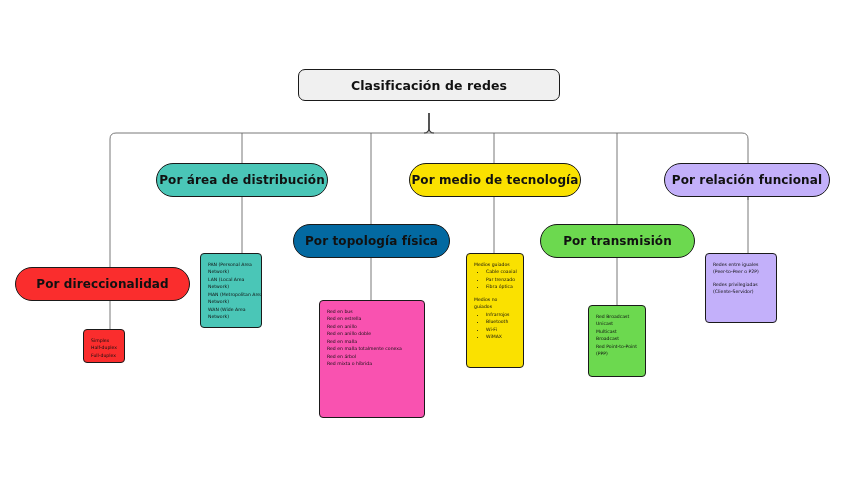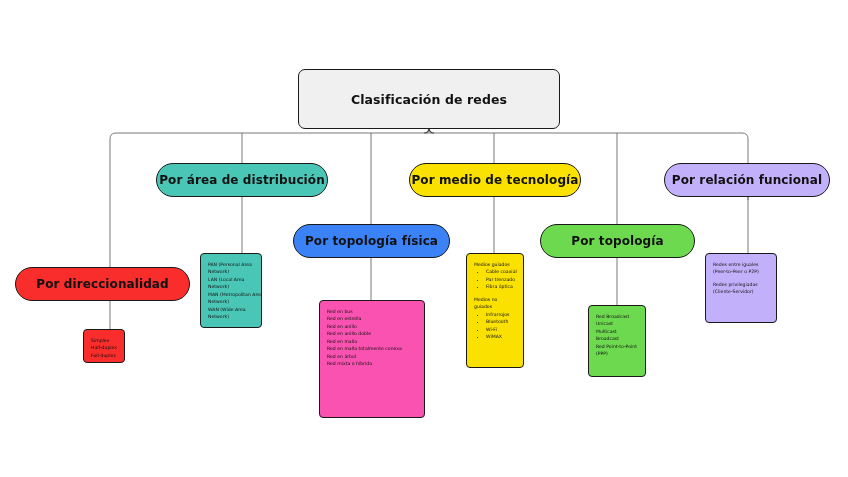--- a/index.html
+++ b/index.html
@@ -110,46 +110,46 @@
       <path d="M 494 133 L 494 163"></path>
       <path d="M 494 197 L 494 253"></path>
 
       <path d="M 617 133 L 617 224"></path>
       <path d="M 617 258 L 617 305"></path>
 
       <path d="M 748 197 L 748 253"></path>
     </g>
   </svg>
 
-  <div class="node root" style="left:298px; top:69px; width:262px; height:60px;">
+  <div class="node root" style="left:298px; top:69px; width:262px; height:32px;">
     <span>Clasificación de redes</span>
   </div>
 
   <div class="node branch" style="left:156px; top:163px; width:172px; height:34px; background:#4ac6b7;">
     <span>Por área de distribución</span>
   </div>
 
   <div class="node branch" style="left:409px; top:163px; width:172px; height:34px; background:#fae100;">
     <span>Por medio de tecnología</span>
   </div>
 
   <div class="node branch" style="left:664px; top:163px; width:166px; height:34px; background:#c3b0fa;">
     <span>Por relación funcional</span>
   </div>
 
   <div class="node branch" style="left:15px; top:229px; width:175px; height:34px; background:#fa2d2d;margin-top:38px;">
     <span>Por direccionalidad</span>
   </div>
 
-  <div class="node branch" style="left:293px; top:224px; width:157px; height:34px; background:#3b82f6;">
+  <div class="node branch" style="left:293px; top:224px; width:157px; height:34px; background:#0369a1;">
     <span>Por topología física</span>
   </div>
 
   <div class="node branch" style="left:540px; top:224px; width:155px; height:34px; background:#6cd94f;">
-    <span>Por topología</span>
+    <span>Por transmisión</span>
   </div>
 
   <div class="leafbox" style="left:83px; top:329px; width:42px; height:34px; background:#fa2d2d;">
     <span class="ln">Simplex</span>
     <span class="ln">Half-duplex</span>
     <span class="ln">Full-duplex</span>
   </div>
 
   <div class="leafbox" style="left:200px; top:253px; width:62px; height:75px; background:#4ac6b7;">
     <span class="ln">PAN (Personal Area</span>

